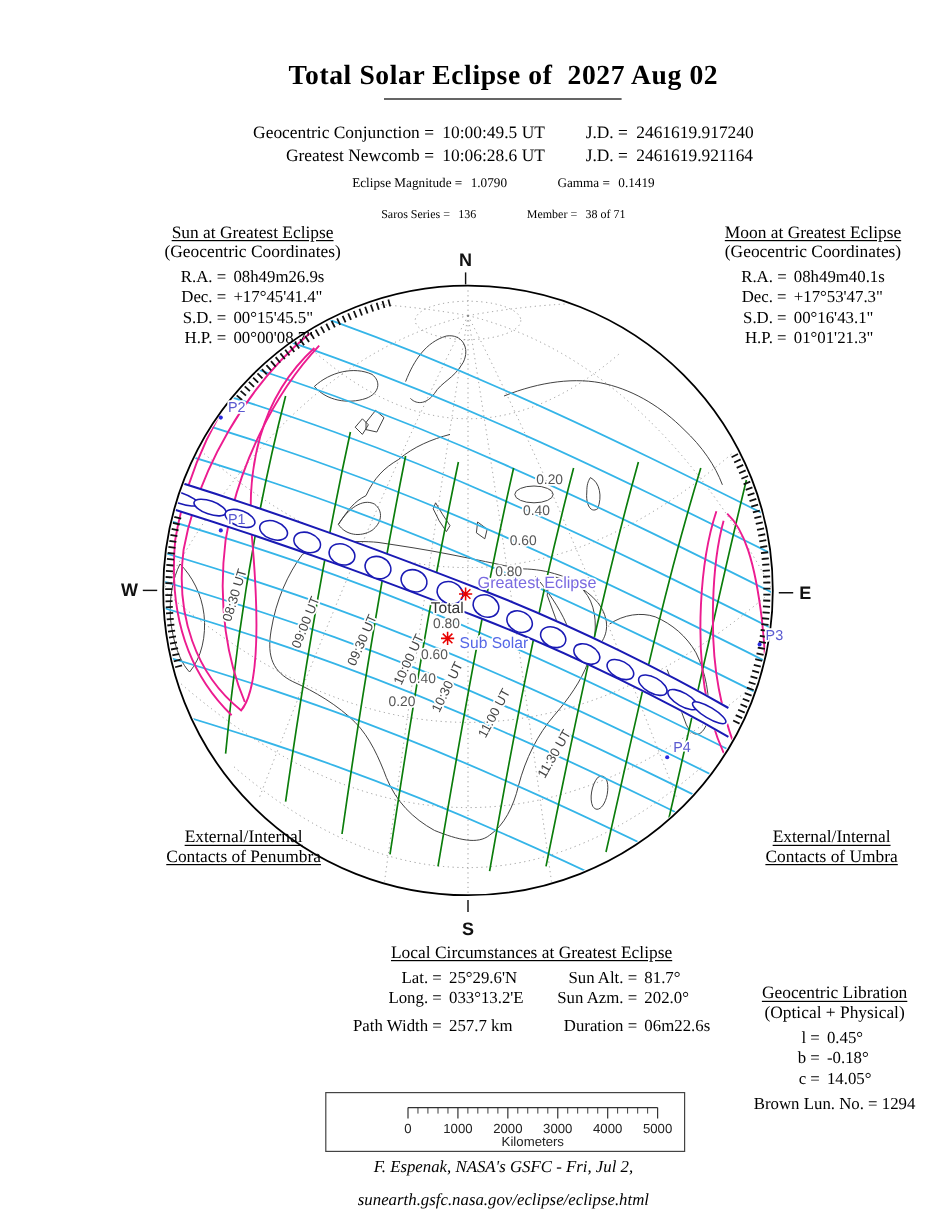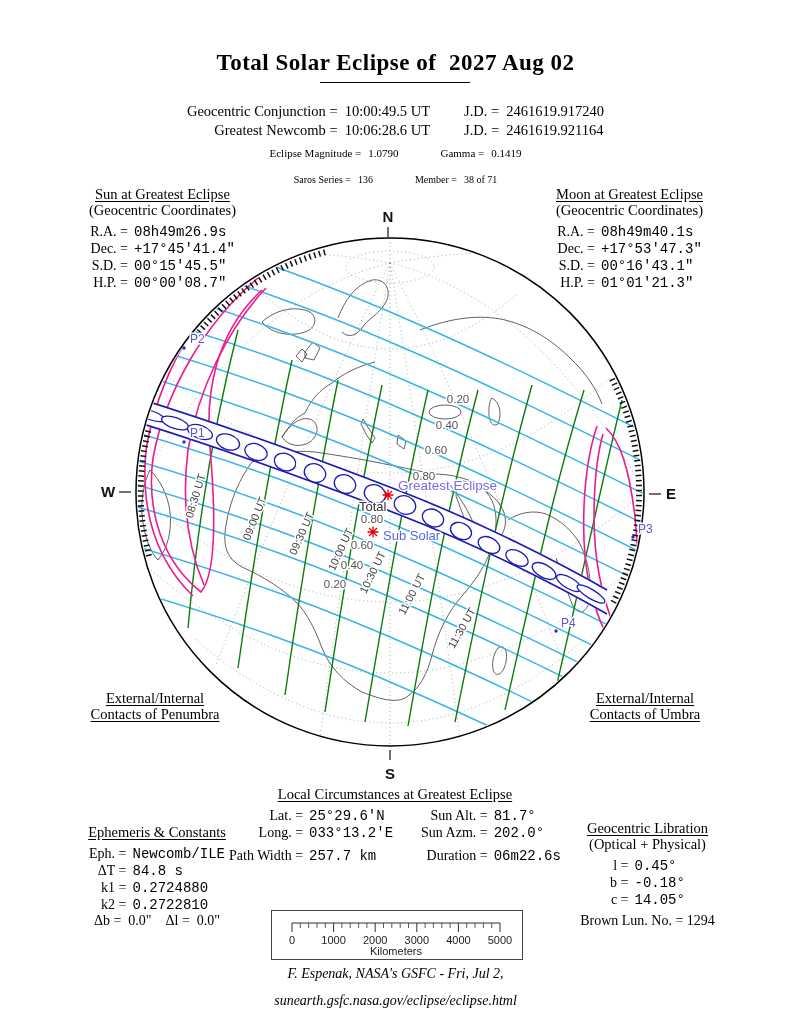--- a/index.html
+++ b/index.html
@@ -1,39 +1,39 @@
 <!DOCTYPE html>
 <html><head>
 <meta charset="utf-8">
 <style>
   html,body{margin:0;padding:0;background:#fff;}
   .page{position:relative;width:791px;height:1024px;background:#fff;overflow:hidden;
         font-family:"Liberation Serif",serif;color:#000;}
-  .abs{position:absolute;}
+  .abs{position:absolute;padding-left:48px;}
   .center{left:0;right:0;text-align:center;}
   .title{top:50px;font-size:23px;font-weight:bold;white-space:pre;letter-spacing:.5px;}
   .title-rule{top:82px;left:320px;width:150px;border-top:1.5px solid #000;}
   .hdr-wrap{top:103px;display:flex;justify-content:center;left:0;right:0;}
   .hdr{display:grid;grid-template-columns:max-content max-content max-content max-content;
        font-size:14.5px;row-gap:2px;}
   .hdr .c1{text-align:right;}
   .hdr .c2{text-align:left;padding-left:7px;}
   .hdr .c3{text-align:right;padding-left:34px;}
   .hdr .c4{text-align:left;padding-left:7px;}
   .line2{top:147px;font-size:11px;}
   .line3{top:174px;font-size:10px;}
   .gap-s{display:inline-block;width:7px;}
   .gap-l{display:inline-block;width:42px;}
   .blk{font-size:14px;text-align:center;line-height:16px;}
   .blk .bt{font-size:14.5px;text-decoration:underline;text-underline-offset:2px;}
   .blk .bs{font-size:14.5px;}
   .kv{display:grid;grid-template-columns:max-content max-content;column-gap:6px;
       justify-content:center;margin-top:6px;row-gap:1px;}
   .kv .k{text-align:right;white-space:pre;}
-  .kv .v{text-align:left;white-space:pre;font-family:Liberation Mono, monospace;}
+  .kv .v{text-align:left;white-space:pre;}
   .pre{white-space:pre;}
   .cols{display:flex;justify-content:center;gap:28px;margin-top:4px;}
   .scalebox{top:910px;left:271px;width:250px;height:48px;border:1px solid #444;}
   .footer1{top:966px;font-style:italic;font-size:14px;}
   .footer2{top:993px;font-style:italic;font-size:14px;}
   .map-svg{position:absolute;top:0;left:0;}
   .mlabel{font-family:"Liberation Sans",sans-serif;}
   .halo{paint-order:stroke;stroke:#fff;stroke-width:3px;stroke-linejoin:round;}
 </style>
 </head>
@@ -294,34 +294,20 @@
         <span class="k">Sun Alt. =</span>
           <span class="v">81.7°</span>
         <span class="k">Sun Azm. =</span>
           <span class="v">202.0°</span>
         <span class="k" style="padding-top:6px;">Duration =</span>
           <span class="v" style="padding-top:6px;">06m22.6s</span>
       </div>
     </div>
   </div>
 
-  <div class="abs blk" style="left:52px;top:824px;width:210px;">
-    <div class="bt">Ephemeris &amp; Constants</div>
-    <div class="kv">
-      <span class="k">Eph. =</span>
-        <span class="v">Newcomb/ILE</span>
-      <span class="k">ΔT =</span>
-        <span class="v">84.8 s</span>
-      <span class="k">k1 =</span>
-        <span class="v">0.2724880</span>
-      <span class="k">k2 =</span>
-        <span class="v">0.2722810</span>
-    </div>
-    <div class="pre">Δb =  0.0"    Δl =  0.0"</div>
-  </div>
 
   <div class="abs blk" style="left:550px;top:820px;width:195px;">
     <div class="bt">Geocentric Libration</div>
     <div class="bs">(Optical + Physical)</div>
     <div class="kv">
       <span class="k">l =</span>
         <span class="v">0.45°</span>
       <span class="k">b =</span>
         <span class="v">-0.18°</span>
       <span class="k">c =</span>

